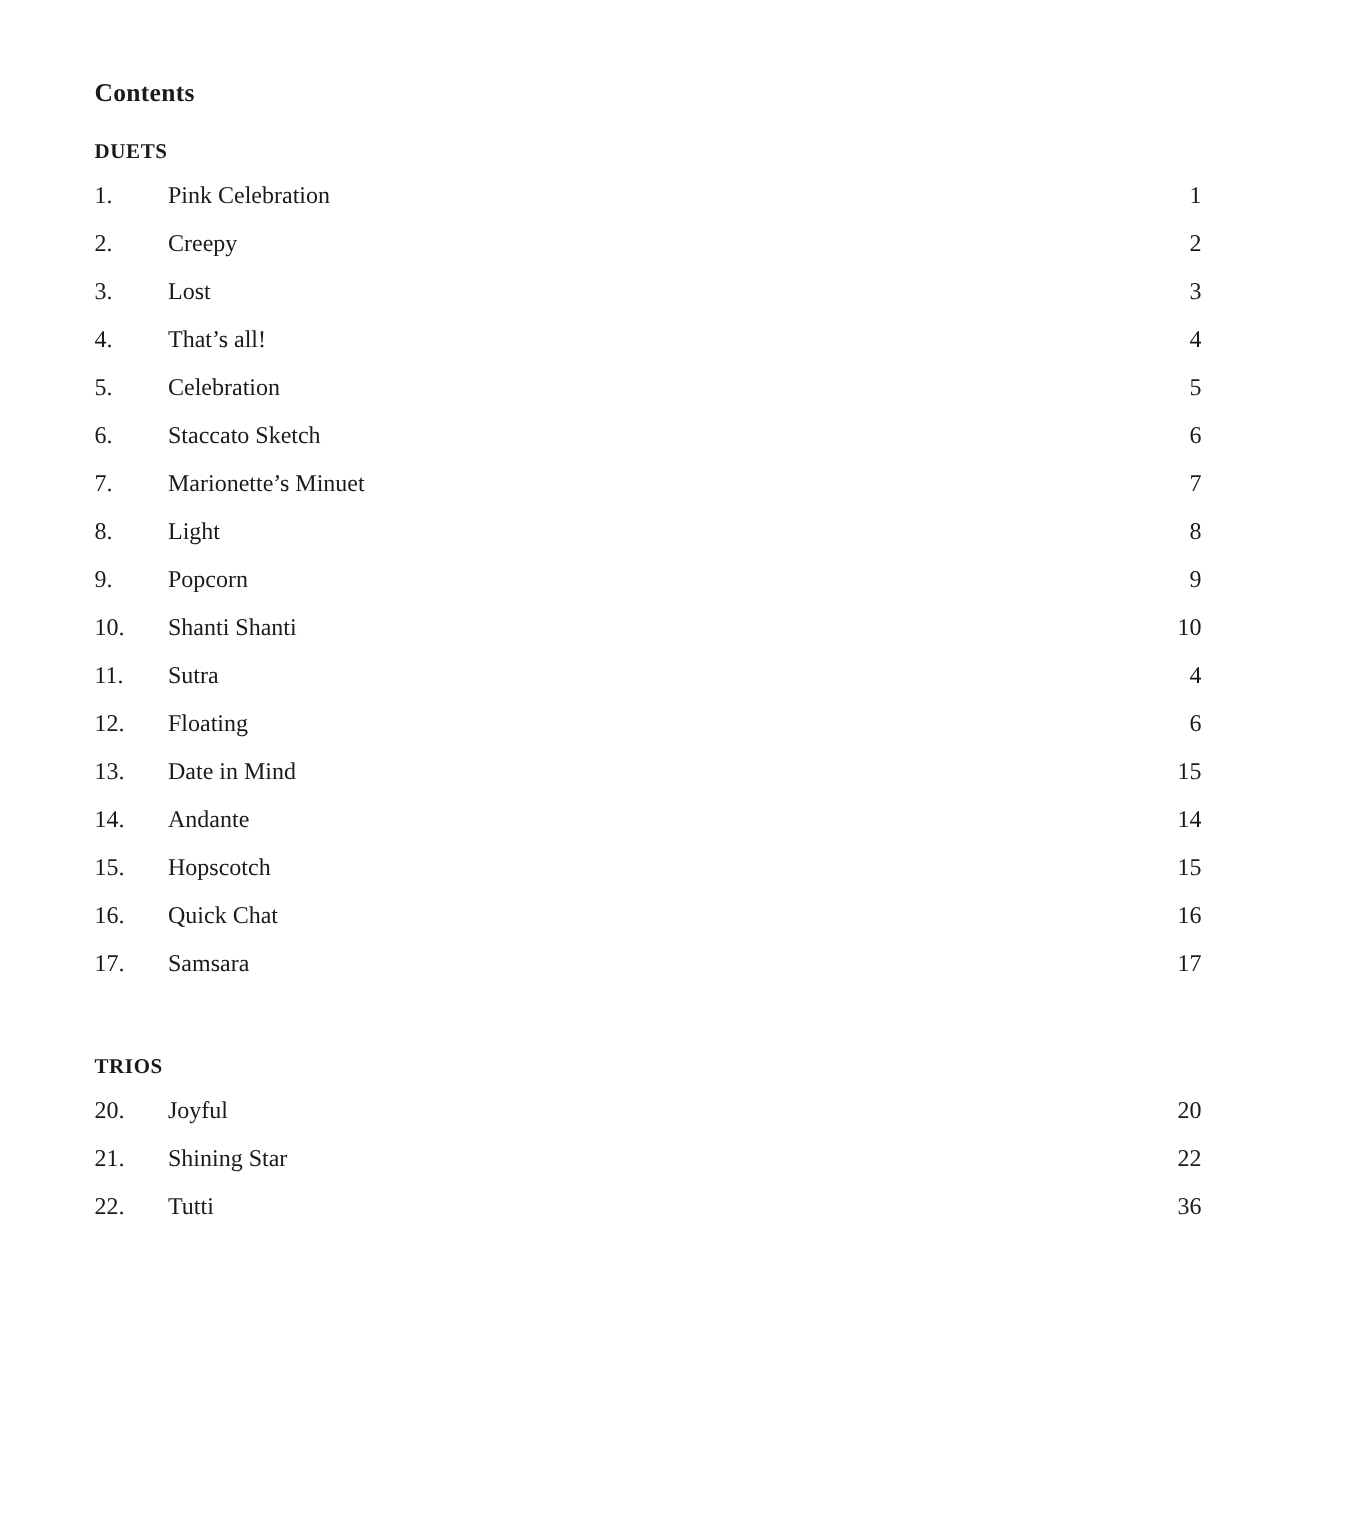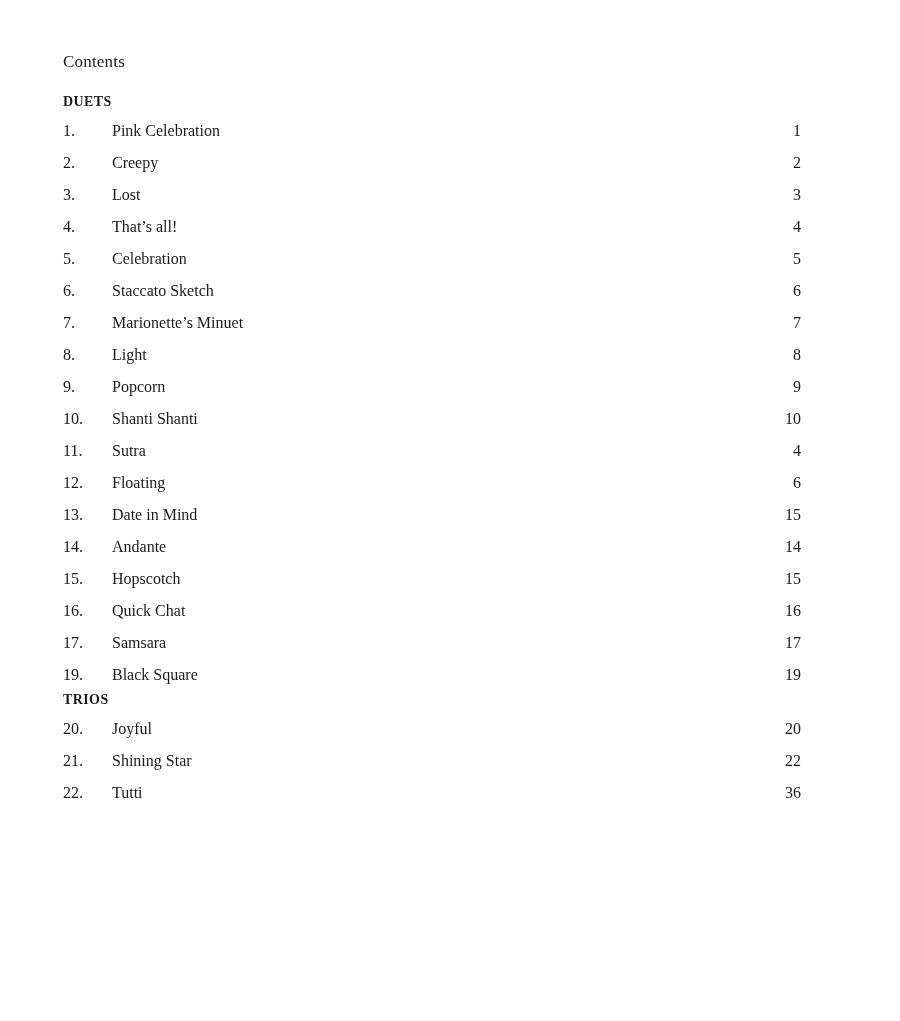--- a/index.html
+++ b/index.html
@@ -13,29 +13,30 @@
     position: relative;
     width: 900px;
     height: 1021px;
     background: #ffffff;
     box-sizing: border-box;
     padding: 52px 99px 0 63px;
     overflow: hidden;
   }
   .page-title {
     font-size: 17px;
-    font-weight: normal;
+    font-weight: bold;
     line-height: 20px;
     margin: 0 0 21px 0;
     letter-spacing: 0.2px;
   }
   .toc-section {
     margin: 0;
   }
   .toc-section + .toc-section {
+    margin-top: 44px;
   }
   .section-heading {
     font-size: 14px;
     font-weight: bold;
     line-height: 18px;
     margin: 0 0 4px 0;
     letter-spacing: 0.4px;
   }
   .toc-row {
     display: flex;
@@ -141,25 +142,20 @@
         <div class="toc-row">
           <span class="num">16.</span>
           <span class="title">Quick Chat</span>
           <span class="pg">16</span>
         </div>
         <div class="toc-row">
           <span class="num">17.</span>
           <span class="title">Samsara</span>
           <span class="pg">17</span>
         </div>
-        <div class="toc-row">
-          <span class="num">19.</span>
-          <span class="title">Black Square</span>
-          <span class="pg">19</span>
-        </div>
       </section>
       <section class="toc-section">
         <h2 class="section-heading">TRIOS</h2>
         <div class="toc-row">
           <span class="num">20.</span>
           <span class="title">Joyful</span>
           <span class="pg">20</span>
         </div>
         <div class="toc-row">
           <span class="num">21.</span>

